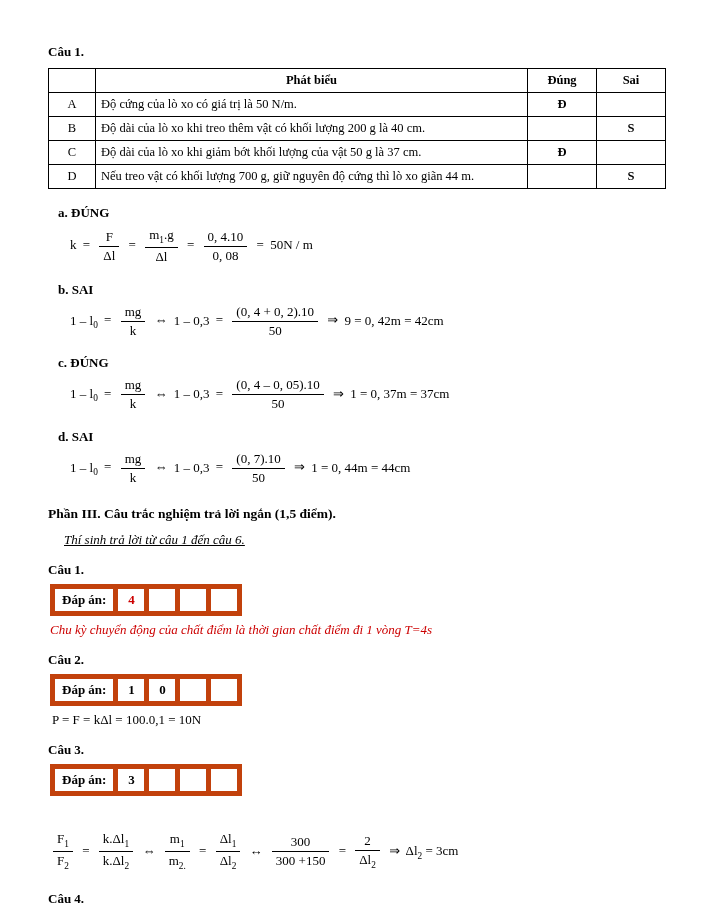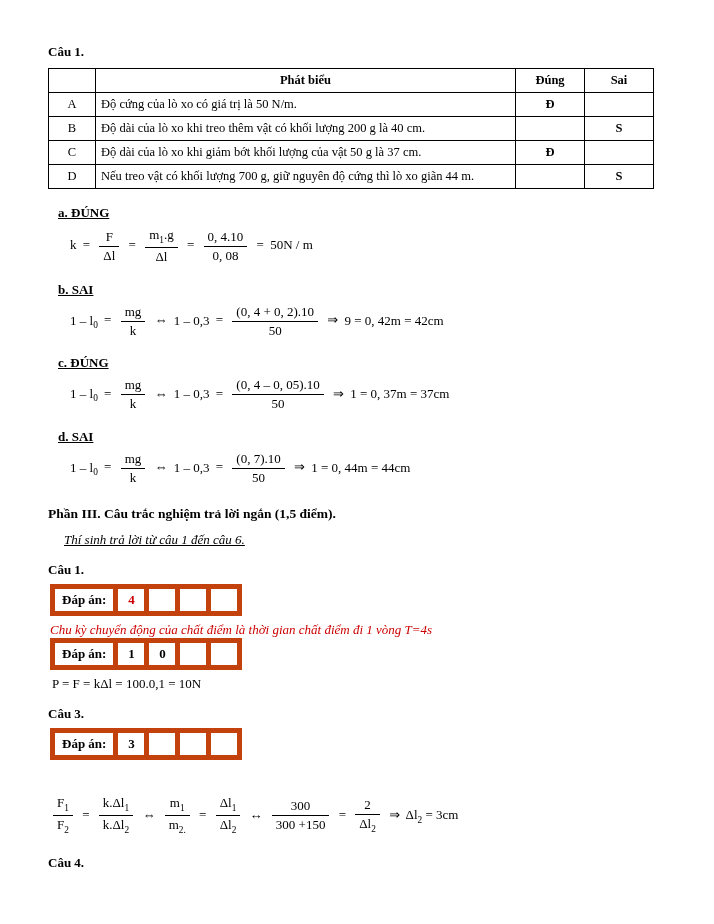--- a/index.html
+++ b/index.html
@@ -11,21 +11,21 @@
     height: 924px;
     background: #ffffff;
     font-family: "Liberation Serif", serif;
     color: #000000;
   }
   .page {
     position: relative;
     width: 714px;
     height: 924px;
     box-sizing: border-box;
-    padding: 44px 60px 20px 48px;
+    padding: 44px 48px 20px 48px;
   }
   .q-label {
     font-weight: bold;
     font-size: 13px;
     margin: 0 0 8px 0;
   }
   
   table.stmt {
     border-collapse: collapse;
     width: 100%;
@@ -44,21 +44,20 @@
   }
   .col-key { width: 36px; text-align: center; }
   .col-ds  { width: 58px; text-align: center; font-weight: bold; }
   .col-stmt { text-align: left; }
 
   
   .ans-head {
     font-weight: bold;
     font-size: 13px;
     margin: 16px 0 6px 10px;
-    text-decoration: underline;
   }
   .formula {
     margin: 4px 0 6px 22px;
     font-size: 13px;
     line-height: 1.1;
   }
   
   .frac {
     display: inline-block;
     vertical-align: middle;
@@ -263,20 +262,21 @@
       <td class="lbl">Đáp án:</td>
       <td class="red">4</td>
       <td></td>
       <td></td>
       <td></td>
     </tr>
   </tbody>
     </table>
   <div class="red-note">Chu kỳ chuyển động của chất điểm là thời gian chất điểm đi 1 vòng  T=4s</div>
 
+  <div class="q-head">Câu 2.</div>
   <table class="ansbox">
     <tbody>
         <tr>
       <td class="lbl">Đáp án:</td>
       <td>1</td>
       <td>0</td>
       <td></td>
       <td></td>
     </tr>
   </tbody>

